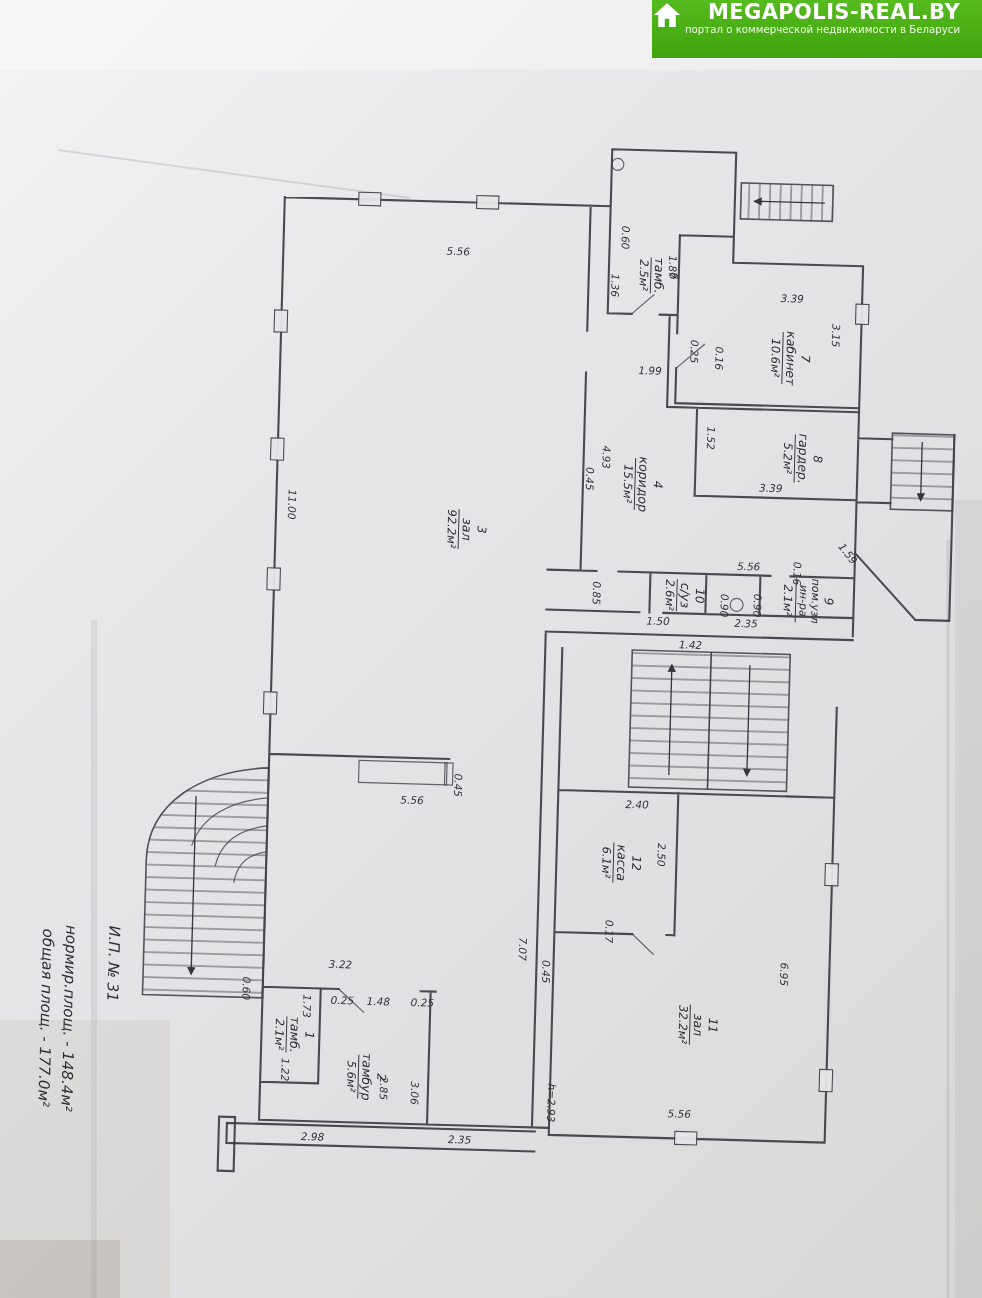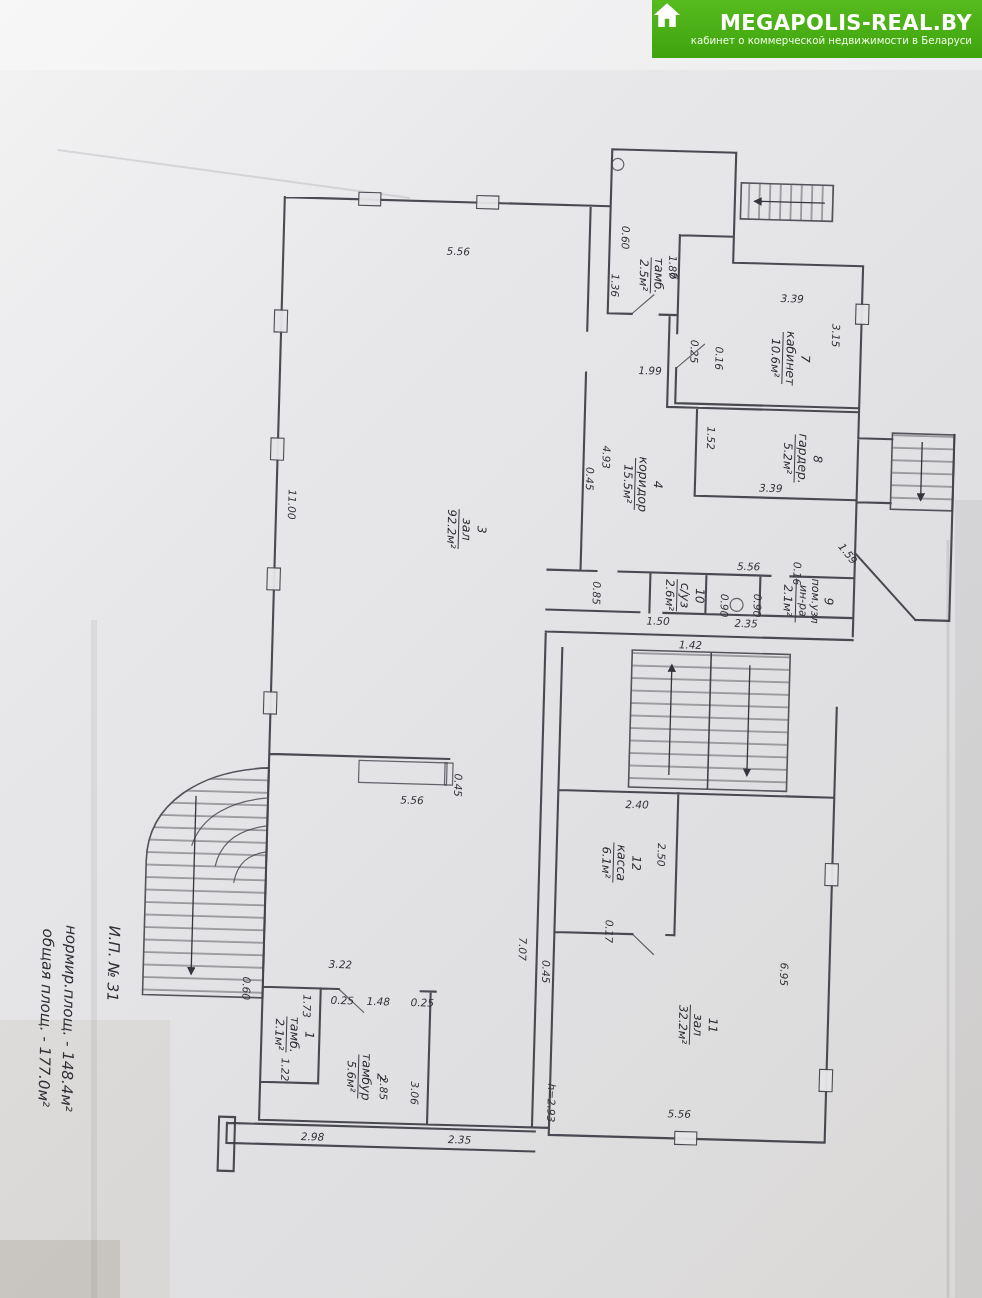--- a/index.html
+++ b/index.html
@@ -7,22 +7,22 @@
     position:relative;width:982px;height:1298px;overflow:hidden;
     font-family:"DejaVu Sans",sans-serif;
     background:linear-gradient(135deg,#f3f3f4 0%,#e8e8ea 30%,#e1e1e4 60%,#dad8d6 100%);
   }
   .stage svg{position:absolute;left:0;top:0;}
 
   
   .banner{
     position:absolute;top:0;right:0;width:330px;height:58px;
     background:linear-gradient(180deg,#56bb1e,#3fa30d);
-    display:flex;align-items:center;justify-content:flex-end;
-    gap:9px;padding:0 10px;box-sizing:border-box;
+    display:flex;justify-content:flex-end;
+    gap:9px;padding:0 22px;box-sizing:border-box;
   }
   .banner .house{width:30px;height:30px;flex:0 0 auto;}
   .banner-text{display:flex;flex-direction:column;align-items:flex-end;}
   .brand{color:#fff;font-weight:bold;font-size:21px;line-height:1.15;letter-spacing:.4px;white-space:nowrap;}
   .tagline{color:#eefbe6;font-size:10.2px;line-height:1.2;white-space:nowrap;}
 
   
   .wall{stroke:#3c3c44;stroke-width:2.1;fill:none;stroke-linecap:square;opacity:.92;}
   .wall2{stroke:#4a4a52;stroke-width:1.2;fill:none;opacity:.85;}
   .stairbox{stroke:#44444c;stroke-width:1.6;opacity:.9;}
@@ -280,17 +280,17 @@
 
     </g>
   </svg>
 
   <header class="banner">
     <svg class="house" viewBox="0 0 24 24">
       <path d="M12 2.5 L22.5 12 H19 V21.5 H13.8 V15 H10.2 V21.5 H5 V12 H1.5 Z" fill="#ffffff"></path>
     </svg>
     <div class="banner-text">
       <div class="brand">MEGAPOLIS-REAL.BY</div>
-      <div class="tagline">кабинет о коммерческой недвижимости в Беларуси</div>
+      <div class="tagline">портал о коммерческой недвижимости в Беларуси</div>
     </div>
   </header>
 
 </div>
 
 </body></html>

